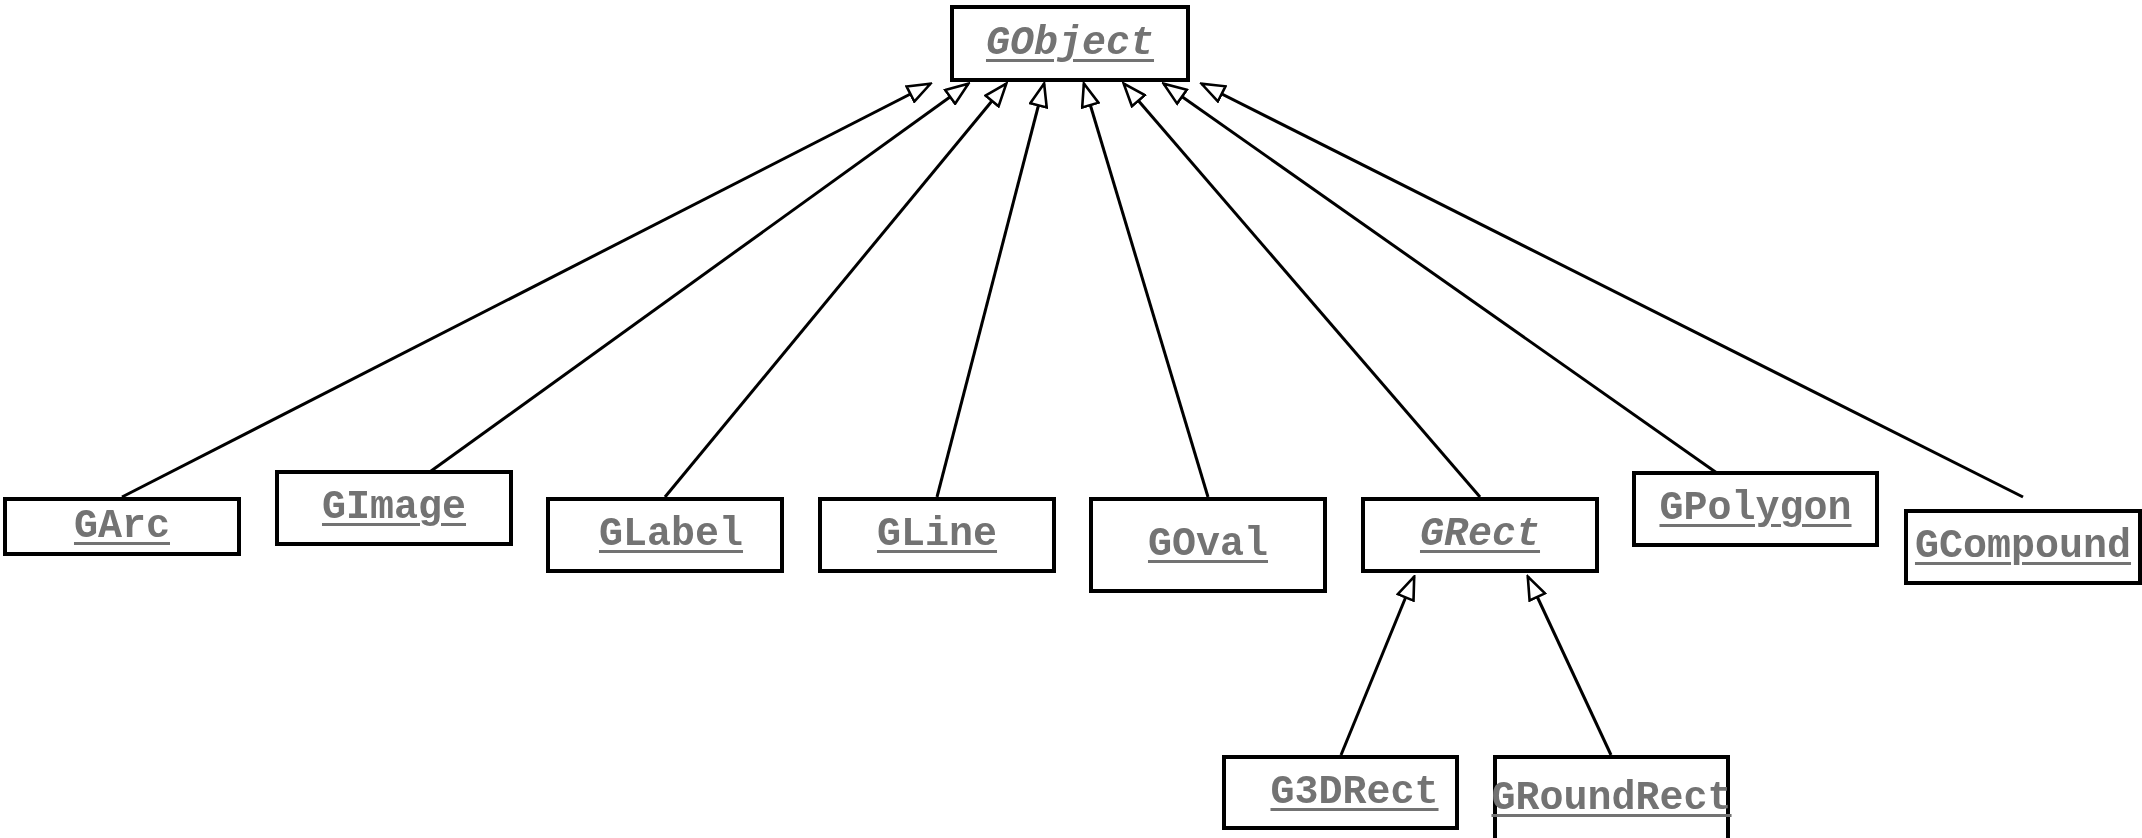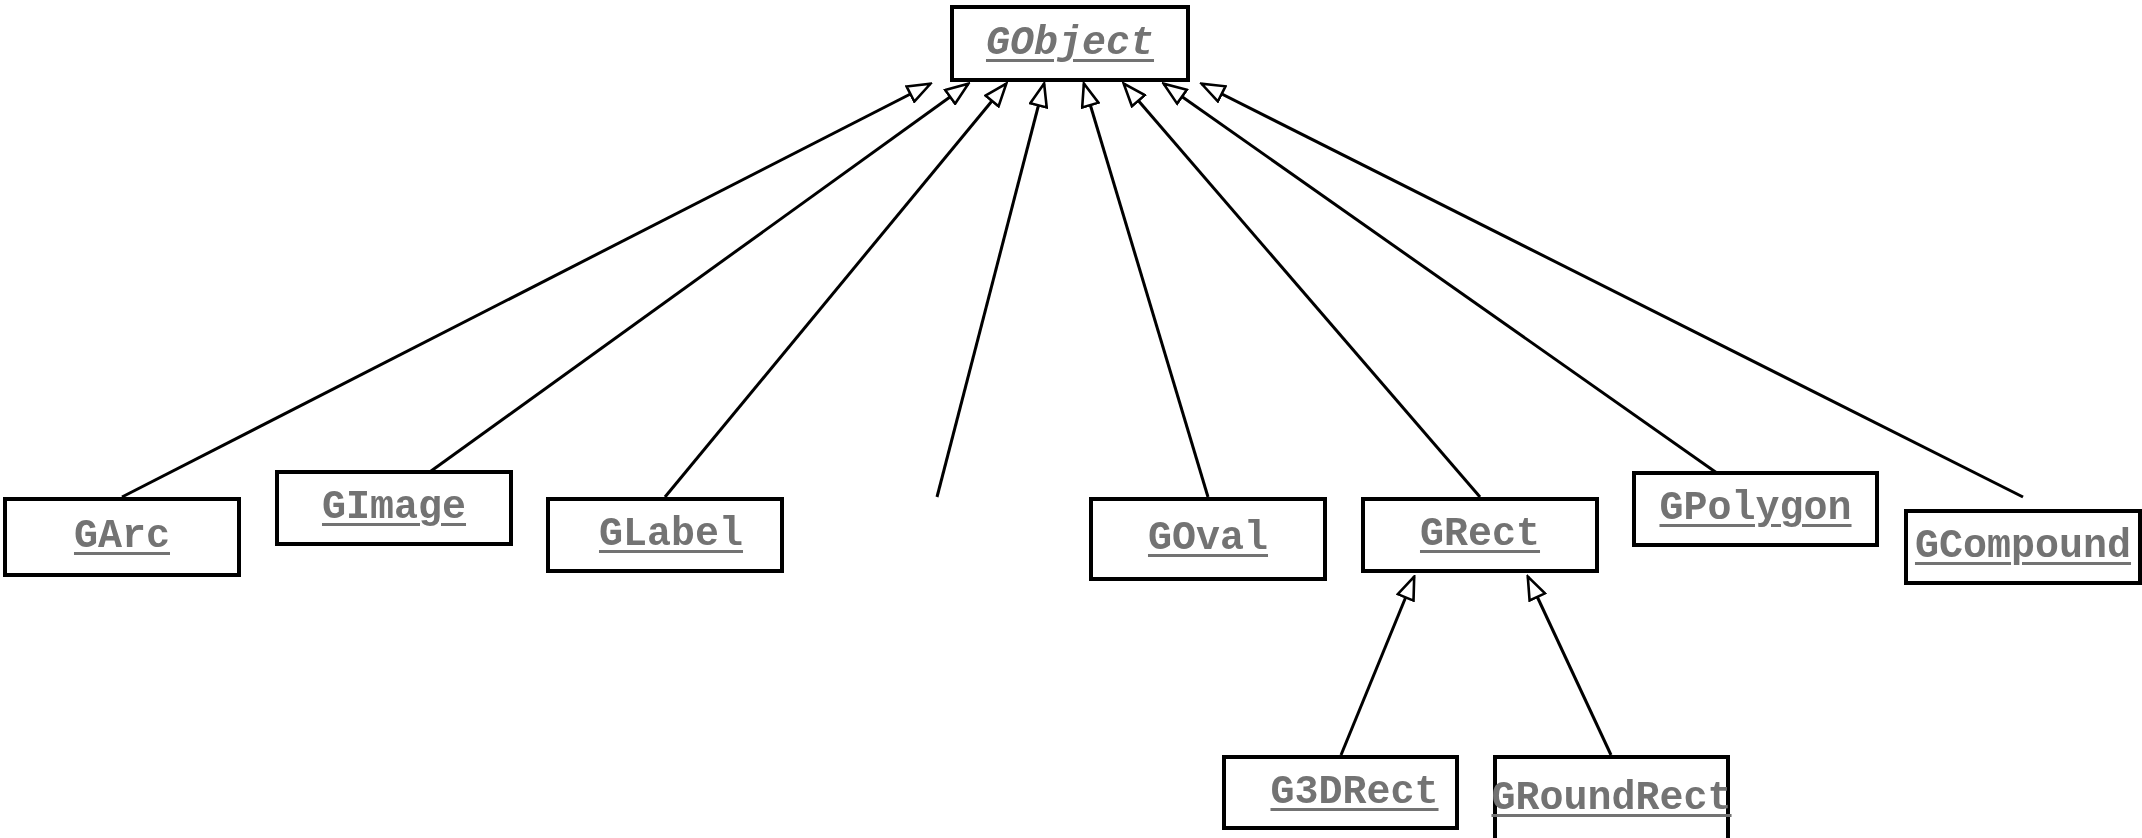--- a/index.html
+++ b/index.html
@@ -41,26 +41,26 @@
     text-underline-offset: 5px;
     white-space: nowrap;
     cursor: pointer;
     line-height: 1;
   }
   .node.root .class-link {
     font-style: italic;
   }
   
   .n-gobject    { left: 950px;  top: 5px;   width: 240px; height: 77px; }
-  .n-garc       { left: 3px;    top: 497px; width: 238px; height: 80px; }
+  .n-garc       { left: 3px;    top: 497px; width: 238px; height: 59px; }
   .n-gimage     { left: 275px;  top: 470px; width: 238px; height: 76px; }
   .n-glabel     { left: 546px;  top: 497px; width: 238px; height: 76px; padding-left: 12px; }
   .n-gline      { left: 818px;  top: 497px; width: 238px; height: 76px; }
-  .n-goval      { left: 1089px; top: 497px; width: 238px; height: 84px; }
-  .n-grect      { left: 1361px; top: 497px; width: 238px; height: 76px; }
+  .n-goval      { left: 1089px; top: 497px; width: 238px; height: 96px; }
+  .n-grect      { left: 1361px; top: 497px; width: 238px; height: 76px; font-style: italic; }
   .n-gpolygon   { left: 1632px; top: 471px; width: 247px; height: 76px; }
   .n-gcompound  { left: 1904px; top: 497px; width: 238px; height: 76px; margin-top: 12px; }
   .n-g3drect    { left: 1222px; top: 755px; width: 237px; height: 75px; padding-left: 28px; }
   .n-groundrect { left: 1493px; top: 755px; width: 237px; height: 88px; }
 </style>
 </head>
 <body>
 
 <div class="diagram">
 
@@ -90,20 +90,23 @@
 
   <div class="node n-garc">
     <span class="class-link">GArc</span>
   </div>
   <div class="node n-gimage">
     <span class="class-link">GImage</span>
   </div>
   <div class="node n-glabel">
     <span class="class-link">GLabel</span>
   </div>
+  <div class="node n-gline">
+    <span class="class-link">GLine</span>
+  </div>
   <div class="node n-goval">
     <span class="class-link">GOval</span>
   </div>
   <div class="node n-grect">
     <span class="class-link">GRect</span>
   </div>
   <div class="node n-gpolygon">
     <span class="class-link">GPolygon</span>
   </div>
   <div class="node n-gcompound">

